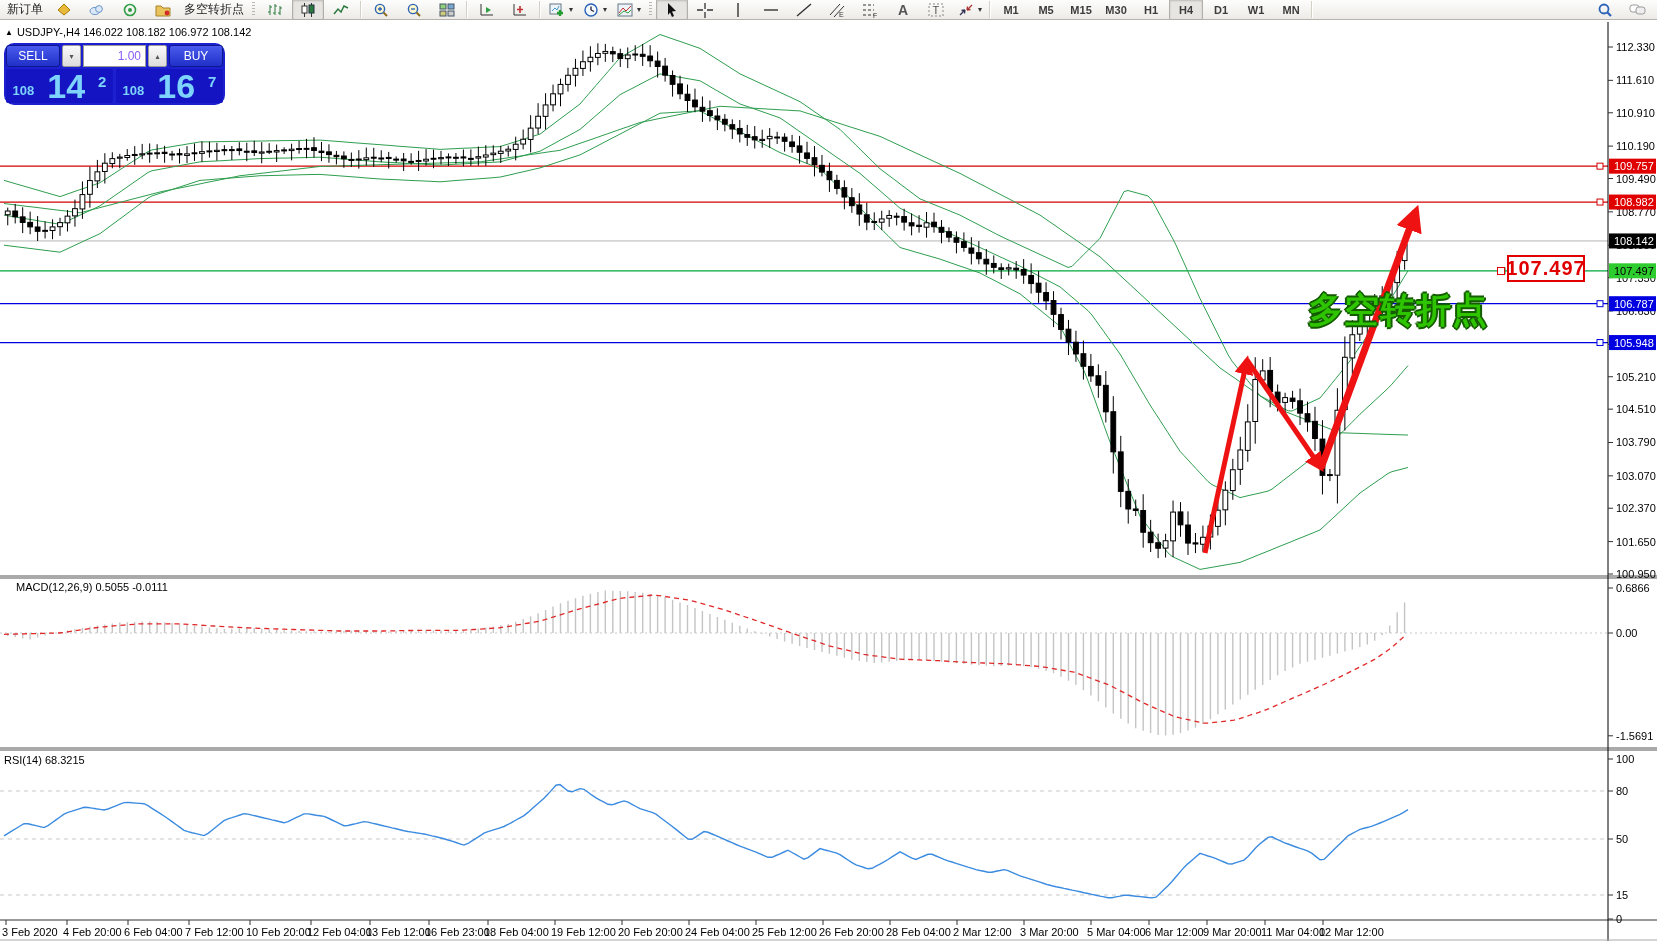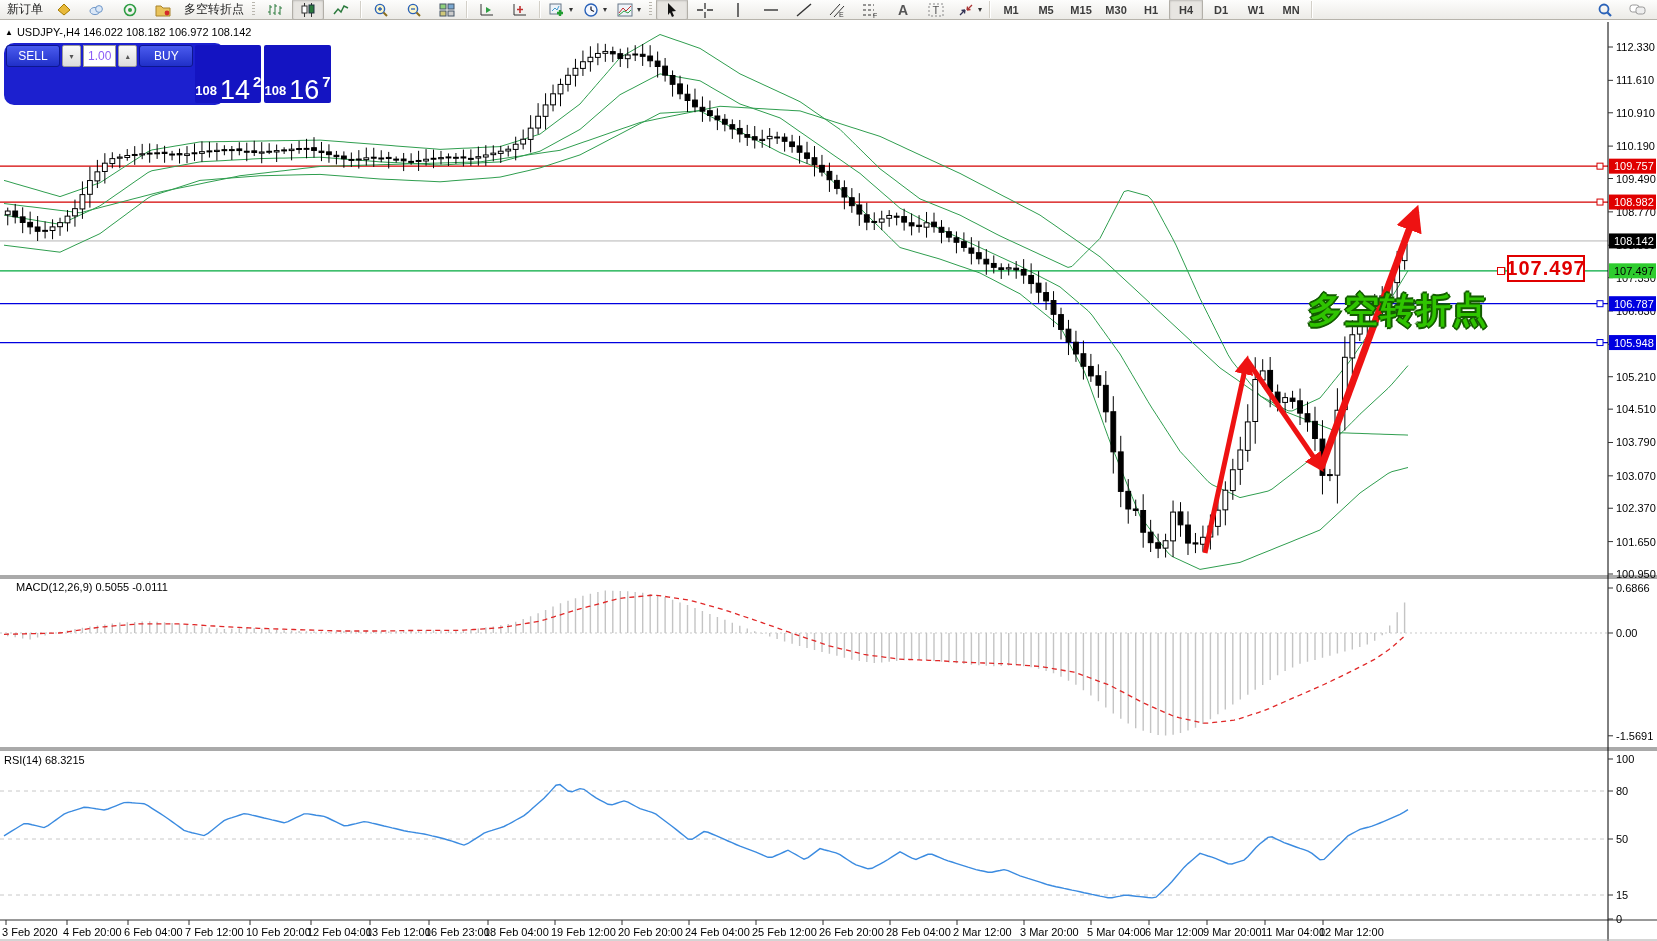--- a/index.html
+++ b/index.html
@@ -17,33 +17,33 @@
   .sep{width:1px;height:17px;background:#d3d0c8;border-right:1px solid #fff;margin:0 2px}
   .grip{width:3px;height:15px;margin:0 3px;
         background:repeating-linear-gradient(to bottom,#b9b6ae 0 1px,transparent 1px 3px)}
   .spacer{flex:1}
   
   #chartsvg{position:absolute;left:0;top:22px;z-index:1}
   .symline{position:absolute;left:5px;top:26px;font-size:11px;color:#000;z-index:5;display:flex;align-items:center;gap:4px}
   .symline .tri{font-size:8px}
   
   .ocp{position:absolute;left:4px;top:43px;width:221px;height:62px;background:#1c20cf;z-index:6;
-       border-radius:10px;padding:2px;box-sizing:border-box;display:flex;flex-direction:row;gap:2px}
+       border-radius:10px;padding:2px;box-sizing:border-box;display:flex;flex-direction:column;gap:2px}
   .ocp .row1{display:flex;gap:2px;height:22px}
   .btn-trade{width:52px;color:#fff;font-size:12px;display:flex;align-items:center;justify-content:center;
        background:linear-gradient(#4a5bee,#2030c8);border:1px solid #0d1790;border-radius:3px}
   .spin{width:17px;display:flex;align-items:center;justify-content:center;font-size:8px;color:#555;
        background:linear-gradient(#fafafa,#dcdcdc);border:1px solid #9a9a9a;border-radius:2px}
   .vol{flex:1;background:#fff;border:1px solid #9a9a9a;font-size:12px;color:#8b5cf6;
        display:flex;align-items:center;justify-content:flex-end;padding:0 4px}
   .ocp .row2{display:flex;gap:3px;flex:1}
-  .pquote{flex:1;background:#1414c2;border-radius:2px;color:#ffffff;display:flex;align-items:flex-end;
+  .pquote{flex:1;background:#1414c2;border-radius:2px;color:#7dd3fc;display:flex;align-items:flex-end;
        justify-content:center;padding-bottom:1px}
   .pquote .pfx{font-size:13px;font-weight:bold;margin-bottom:4px}
-  .pquote .big{font-size:27px;font-weight:normal;line-height:.9;margin:0 3px}
+  .pquote .big{font-size:34px;font-weight:bold;line-height:.9;margin:0 13px}
   .pquote .sup{font-size:15px;font-weight:bold;margin-bottom:12px}
   .pane-label{position:absolute;font-size:11px;color:#000;z-index:5}
   
   .anno-text{position:absolute;left:1308px;top:287px;z-index:8;font-size:35px;font-weight:bold;
        letter-spacing:1px;color:#2fc400;white-space:nowrap;
        text-shadow:-2px 0 #135c00,2px 0 #135c00,0 -2px #135c00,0 2px #135c00,-1px -1px #135c00,1px 1px #135c00}
   .pricebox{position:absolute;left:1507px;top:255px;width:74px;height:23px;background:#fff;z-index:8;
        border:2px solid #e00000;color:#e00000;font-size:20px;font-weight:bold;
        display:flex;align-items:center;justify-content:center;letter-spacing:1px}
   .anchor-sq{position:absolute;width:6px;height:6px;background:#fff;border:1px solid #e00000;z-index:8;left:1497px;top:267px}

